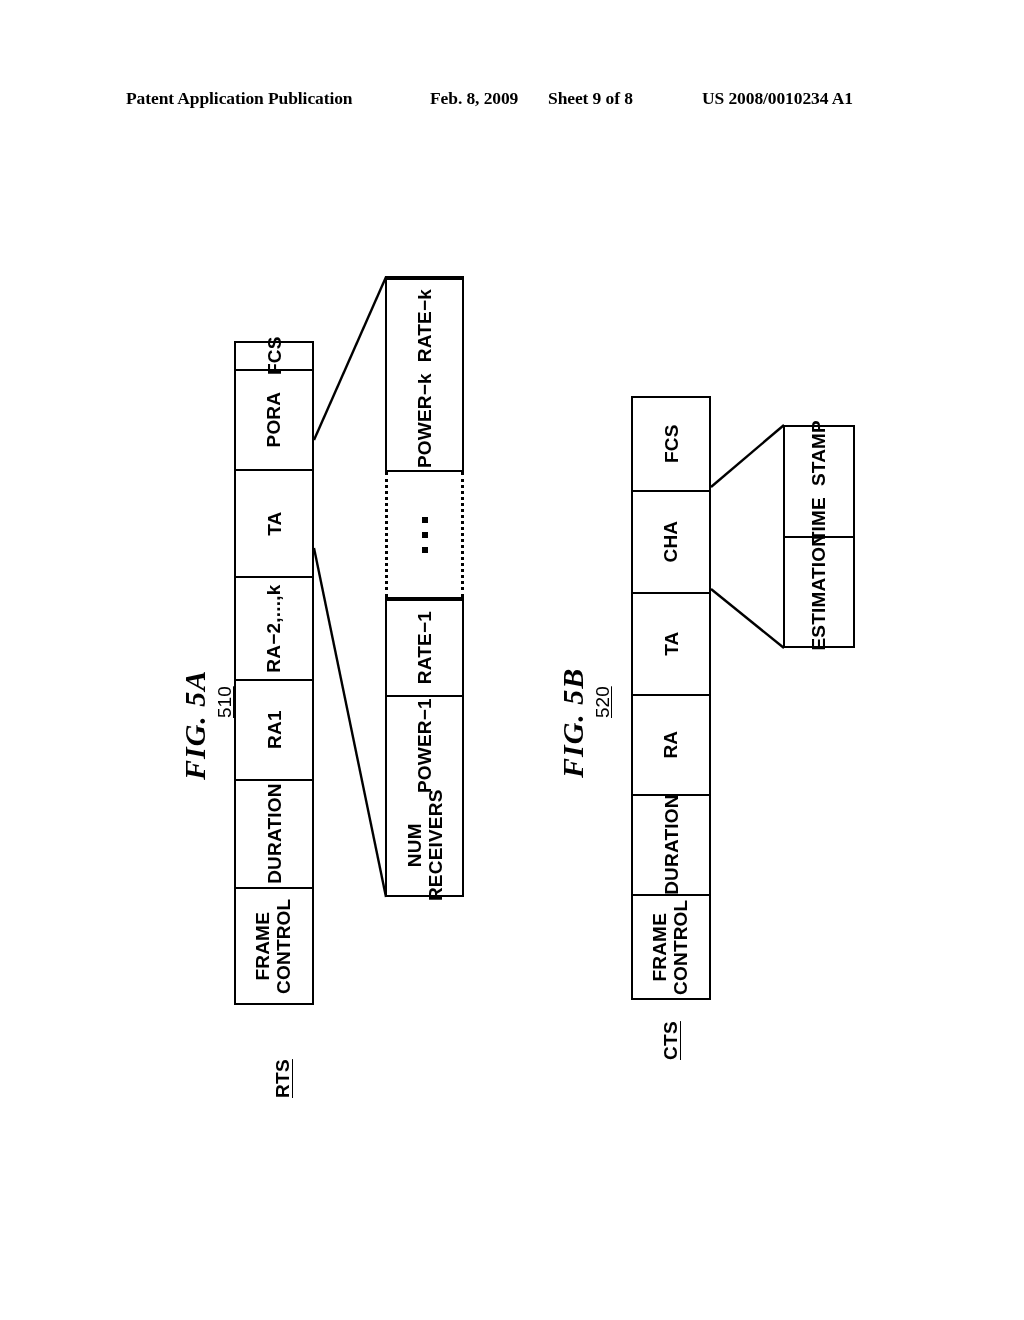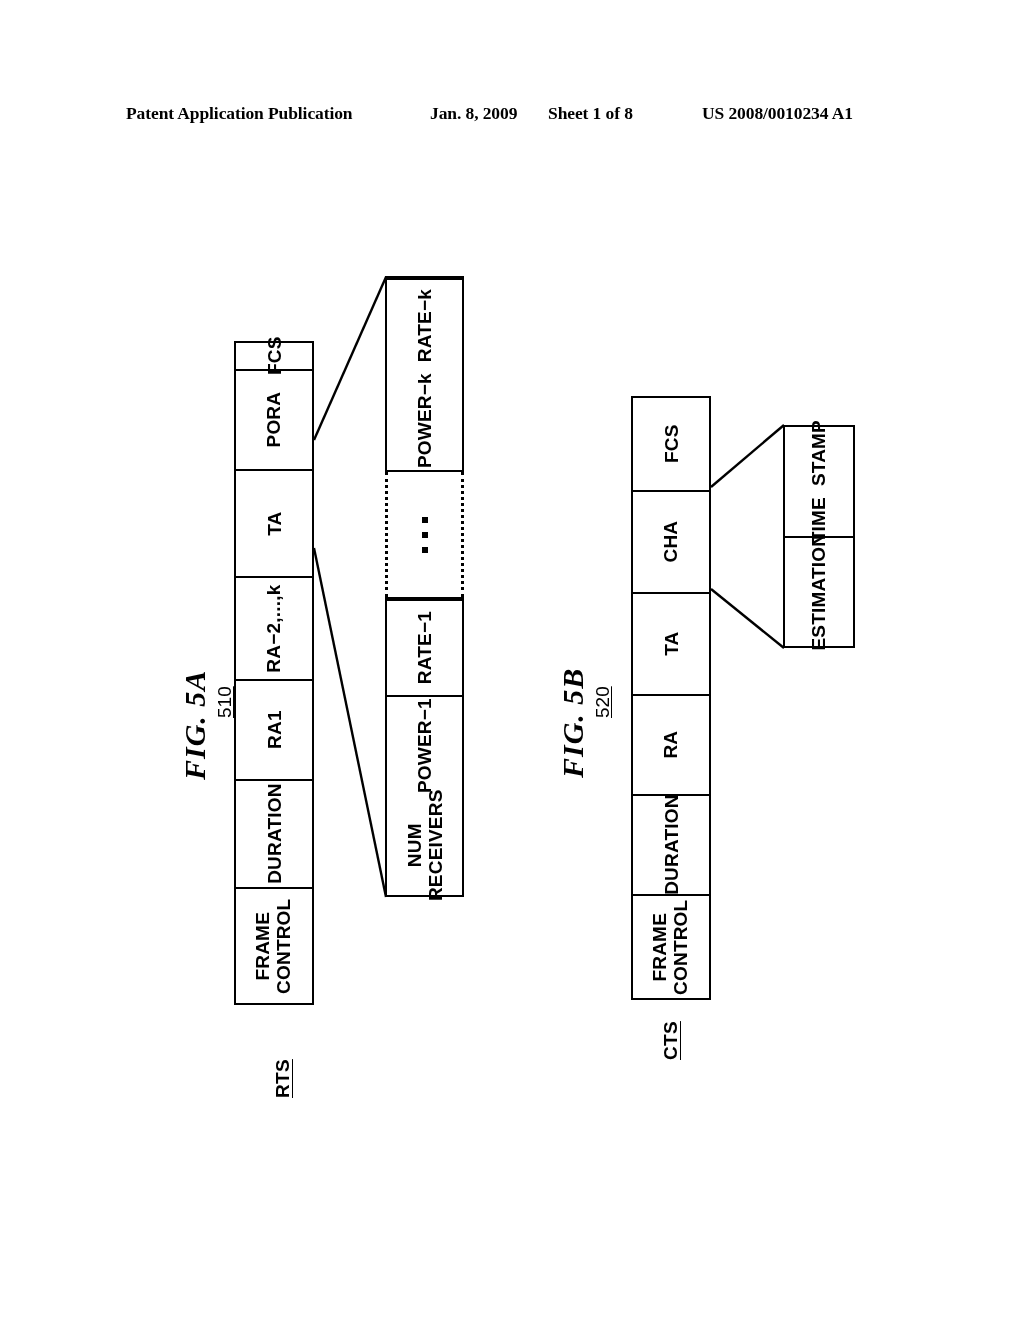--- a/index.html
+++ b/index.html
@@ -12,21 +12,21 @@
     height: 1320px;
     position: relative;
     font-family: "Liberation Sans", sans-serif;
     color: #000000;
     overflow: hidden;
   }
 
   
   .page-header {
     position: absolute;
-    top: 103px;
+    top: 88px;
     left: 0;
     width: 1024px;
     height: 30px;
     font-family: "Liberation Serif", serif;
     font-weight: bold;
     font-size: 17.5px;
     letter-spacing: -0.1px;
     white-space: nowrap;
   }
   .hdr-pub   { position: absolute; left: 126px;  top: 0; }
@@ -141,22 +141,22 @@
     width: 1024px;
     height: 1320px;
     pointer-events: none;
   }
 </style>
 </head>
 <body>
 
 <div class="page-header">
   <span class="hdr-pub">Patent Application Publication</span>
-  <span class="hdr-date">Jan. 8, 2009</span>
-  <span class="hdr-sheet">Sheet 1 of 8</span>
+  <span class="hdr-date">Feb. 8, 2009</span>
+  <span class="hdr-sheet">Sheet 9 of 8</span>
   <span class="hdr-num">US 2008/0010234 A1</span>
 </div>
 
 <svg class="leaders" viewBox="0 0 1024 1320" width="1024" height="1320">
 
   <line x1="314" y1="440" x2="386" y2="277" stroke="#000" stroke-width="2.4"></line>
   <line x1="314" y1="548" x2="386" y2="897" stroke="#000" stroke-width="2.4"></line>
 
   <line x1="711" y1="487" x2="784" y2="425" stroke="#000" stroke-width="2.4"></line>
   <line x1="711" y1="589" x2="784" y2="648" stroke="#000" stroke-width="2.4"></line>

